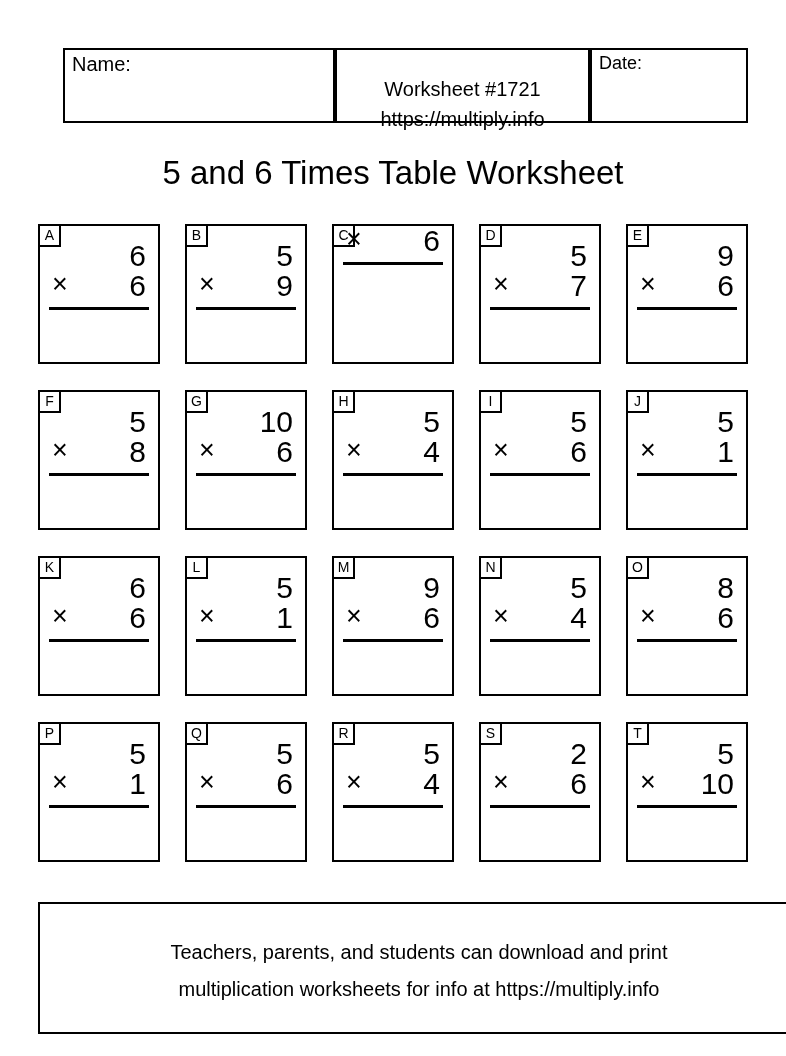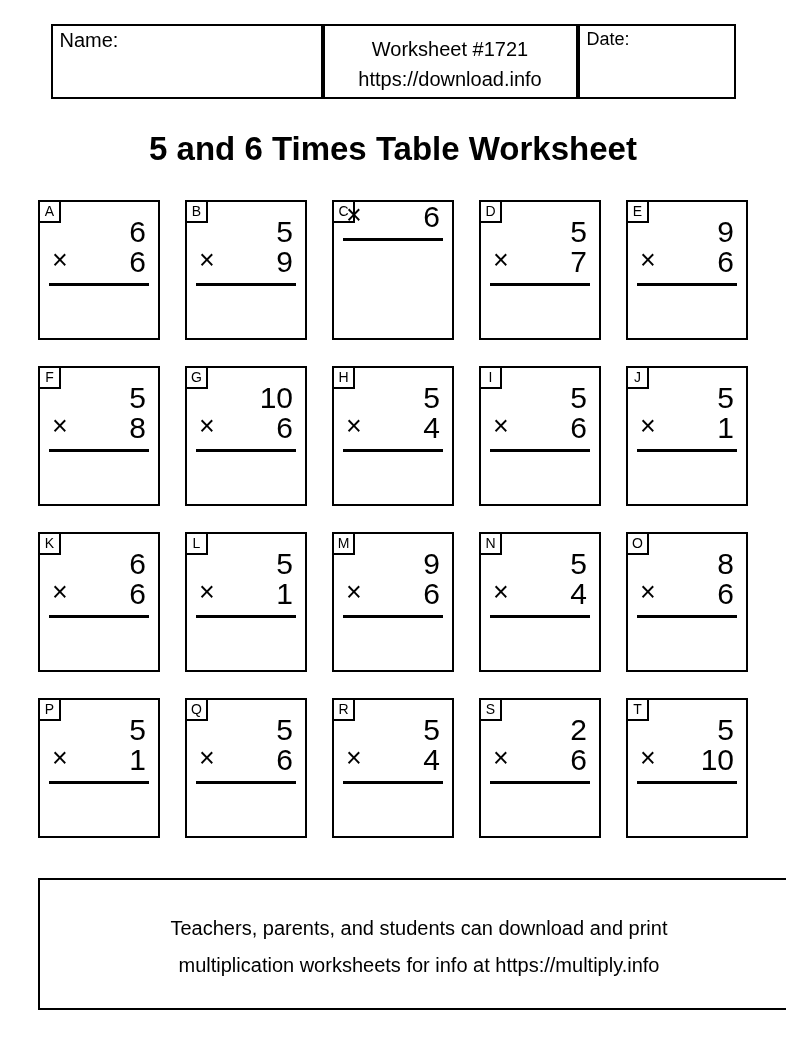--- a/index.html
+++ b/index.html
@@ -4,26 +4,26 @@
 <style>
   html, body { margin: 0; padding: 0; }
   body {
     width: 786px; height: 1056px;
     background: #ffffff; color: #000000;
     font-family: "Liberation Sans", "DejaVu Sans", sans-serif;
   }
   .page { box-sizing: border-box; width: 786px; height: 1056px; padding: 24px 38px 0 38px; }
   .box { border: 2px solid #000; box-sizing: border-box; background: #fff; }
 
-  .header { display: flex; justify-content: center; }
+  .header { display: flex; justify-content: flex-end; margin-top: 24px; }
   .name-box  { width: 272px; height: 75px; font-size: 20px; padding: 3px 7px; }
-  .info-box  { width: 255px; height: 75px; font-size: 20px; text-align: center; padding-top: 8px; line-height: 30px; }
+  .info-box  { width: 255px; height: 75px; font-size: 20px; text-align: center; padding-top: 24px; line-height: 30px; }
   .date-box  { width: 158px; height: 75px; font-size: 18px; padding: 3px 7px; }
 
-  .title { font-size: 33px; font-weight: 700; text-align: center; margin: 31px 0 0 0; line-height: 38px; }
+  .title { font-size: 33px; font-weight: 400; text-align: center; margin: 31px 0 0 0; line-height: 38px; }
 
   .grid {
     margin-top: 32px;
     display: grid;
     grid-template-columns: repeat(5, 122px);
     justify-content: space-between;
     row-gap: 26px;
   }
   .problem { position: relative; width: 122px; height: 140px; border: 2px solid #000; box-sizing: border-box; background: #fff; }
   .plabel {
@@ -43,21 +43,21 @@
 <body>
 
 <div class="page">
 
   <div class="header">
     <div class="box name-box">
       <span>Name:</span>
     </div>
     <div class="box info-box">
       <div>Worksheet #1721</div>
-      <div>https://download.info</div>
+      <div>https://multiply.info</div>
     </div>
     <div class="box date-box">
       <span>Date:</span>
     </div>
   </div>
 
   <h1 class="title">5 and 6 Times Table Worksheet</h1>
 
   <div class="grid">
   <div class="problem">

